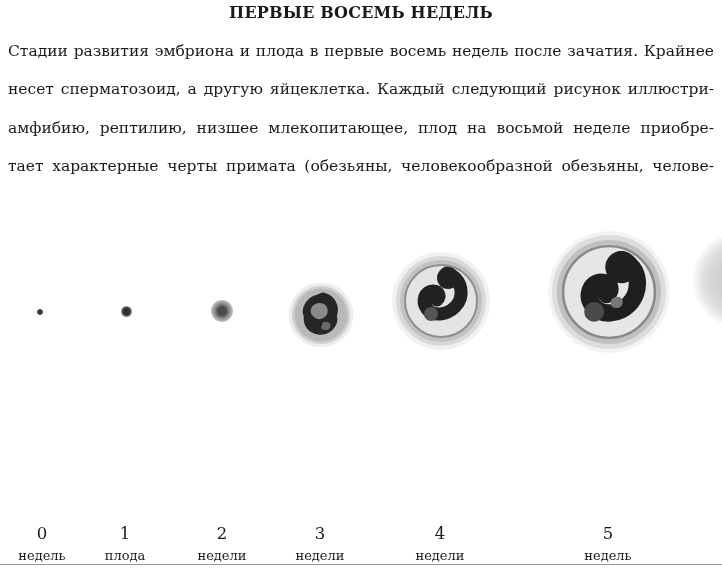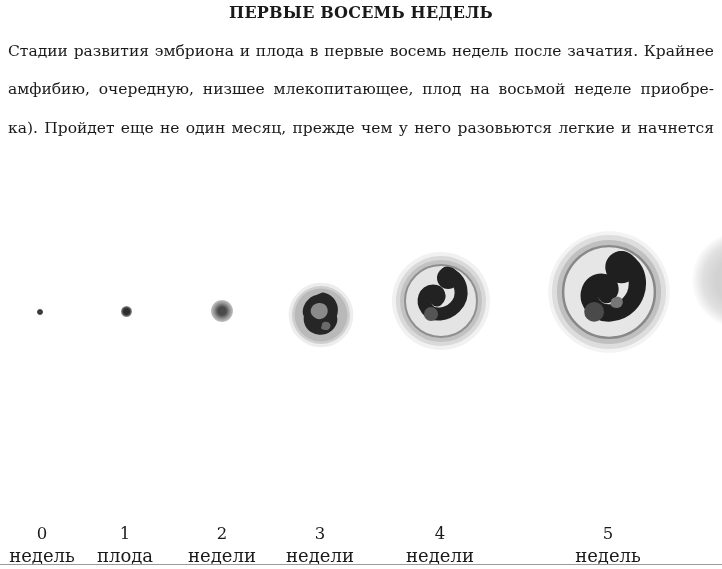--- a/index.html
+++ b/index.html
@@ -57,43 +57,44 @@
     left:692px;top:232px;width:96px;height:96px;border-radius:50%;
     background:radial-gradient(circle,#c6c6c6 0 35%,#d9d9d9 55%,rgba(221,221,221,0) 72%);
     opacity:.8;
   }
   
   .label{
     position:absolute;top:524px;width:80px;
     text-align:center;
   }
   .label-num{font-size:16.5px;line-height:20px;}
-  .label-unit{font-size:18px;line-height:15px;margin-top:4px;}
+  .label-unit{font-size:13px;line-height:15px;margin-top:4px;}
   .lbl-0{left:2px;}
   .lbl-1{left:85px;}
   .lbl-2{left:182px;}
   .lbl-3{left:280px;}
   .lbl-4{left:400px;}
   .lbl-5{left:568px;}
   .bottom-rule{
     position:absolute;left:0;right:0;top:564px;height:1px;
     background:#9a9a9a;
   }
 </style>
 </head>
 <body>
 
 <div class="page">
 
   <h1 class="title">ПЕРВЫЕ ВОСЕМЬ НЕДЕЛЬ</h1>
 
   <div class="body">
     <div class="line">Стадии развития эмбриона и плода в первые восемь недель после зачатия. Крайнее</div>
-    <div class="line">амфибию, очередную, низшее млекопитающее, плод на восьмой неделе приобре-</div>
-    <div class="line">ка). Пройдет еще не один месяц, прежде чем у него разовьются легкие и начнется</div>
+    <div class="line">несет сперматозоид, а другую яйцеклетка. Каждый следующий рисунок иллюстри-</div>
+    <div class="line">амфибию, рептилию, низшее млекопитающее, плод на восьмой неделе приобре-</div>
+    <div class="line">тает характерные черты примата (обезьяны, человекообразной обезьяны, челове-</div>
   </div>
 
   <div class="stage dot dot-0"></div>
   <div class="stage dot dot-1"></div>
   <div class="stage dot dot-2"></div>
 
   <svg class="stage svg-3" viewBox="0 0 100 100" aria-hidden="true">
     <circle cx="50" cy="50" r="49" fill="#d7d7d7" opacity="0.45"></circle>
     <circle cx="50" cy="50" r="44" fill="#c7c7c7" opacity="0.8"></circle>
     <circle cx="50" cy="50" r="40" fill="#b9b9b9"></circle>

